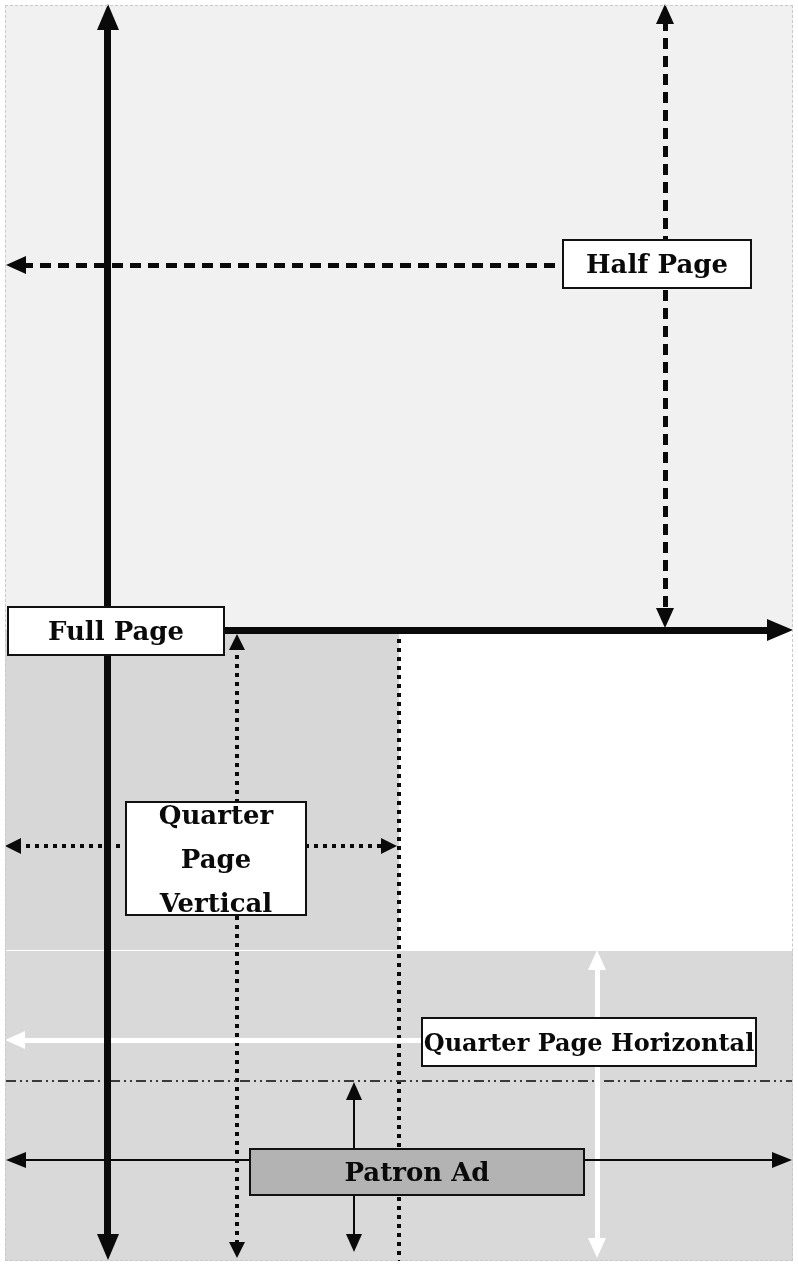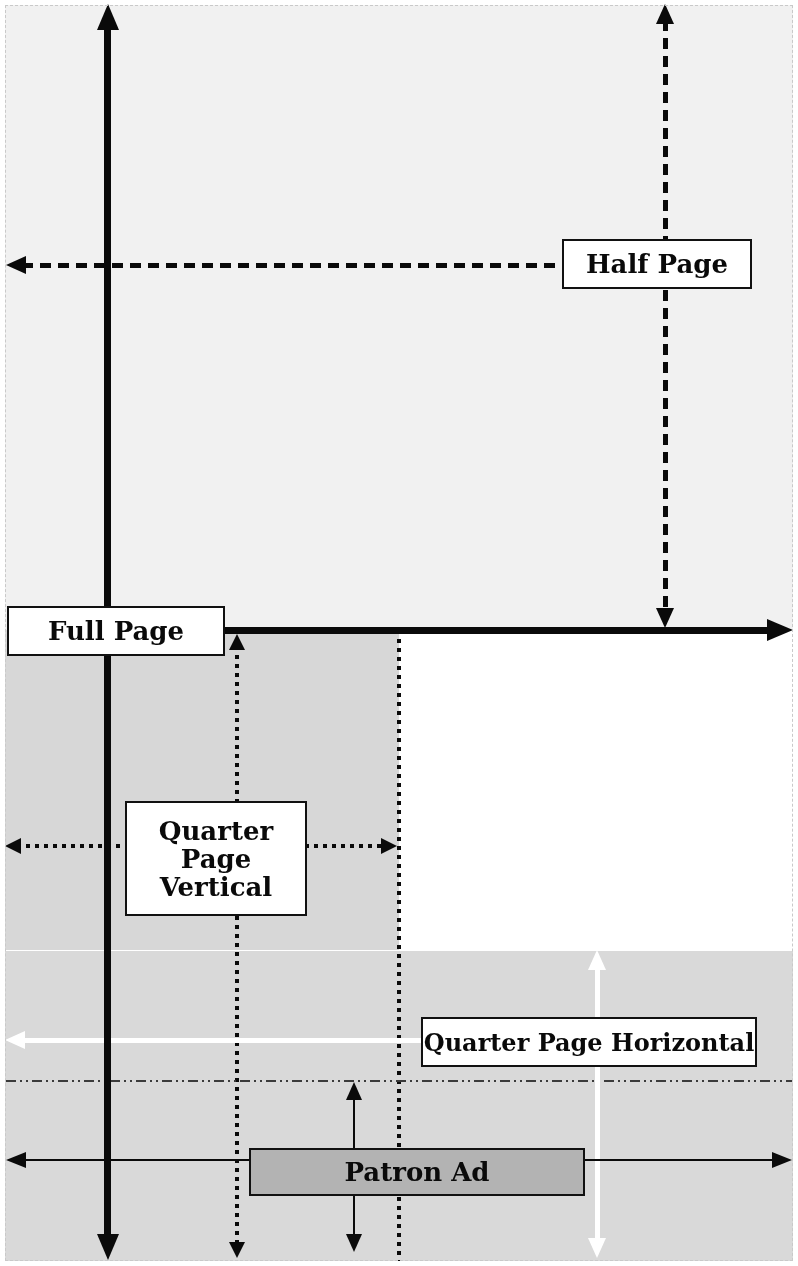--- a/index.html
+++ b/index.html
@@ -74,21 +74,21 @@
   .label-box{
     position:absolute;z-index:20;
     background:var(--label-box-bg);
     border:2px solid var(--label-box-border);
     display:flex;align-items:center;justify-content:center;
     text-align:center;
     color:var(--text-color);
     font-weight:bold;
   }
   .label-box span{white-space:nowrap;}
-  .label-box.multiline span{white-space:pre-line;line-height:28px;}
+  .label-box.multiline span{white-space:pre-line;line-height:44px;}
   .patron{background:var(--patron-ad-fill);}
   .fs27{font-size:26px;}
   .fs26{font-size:26px;}
   .fs24{font-size:24px;}
 </style>
 </head>
 <body>
 
 <div class="page">
 

